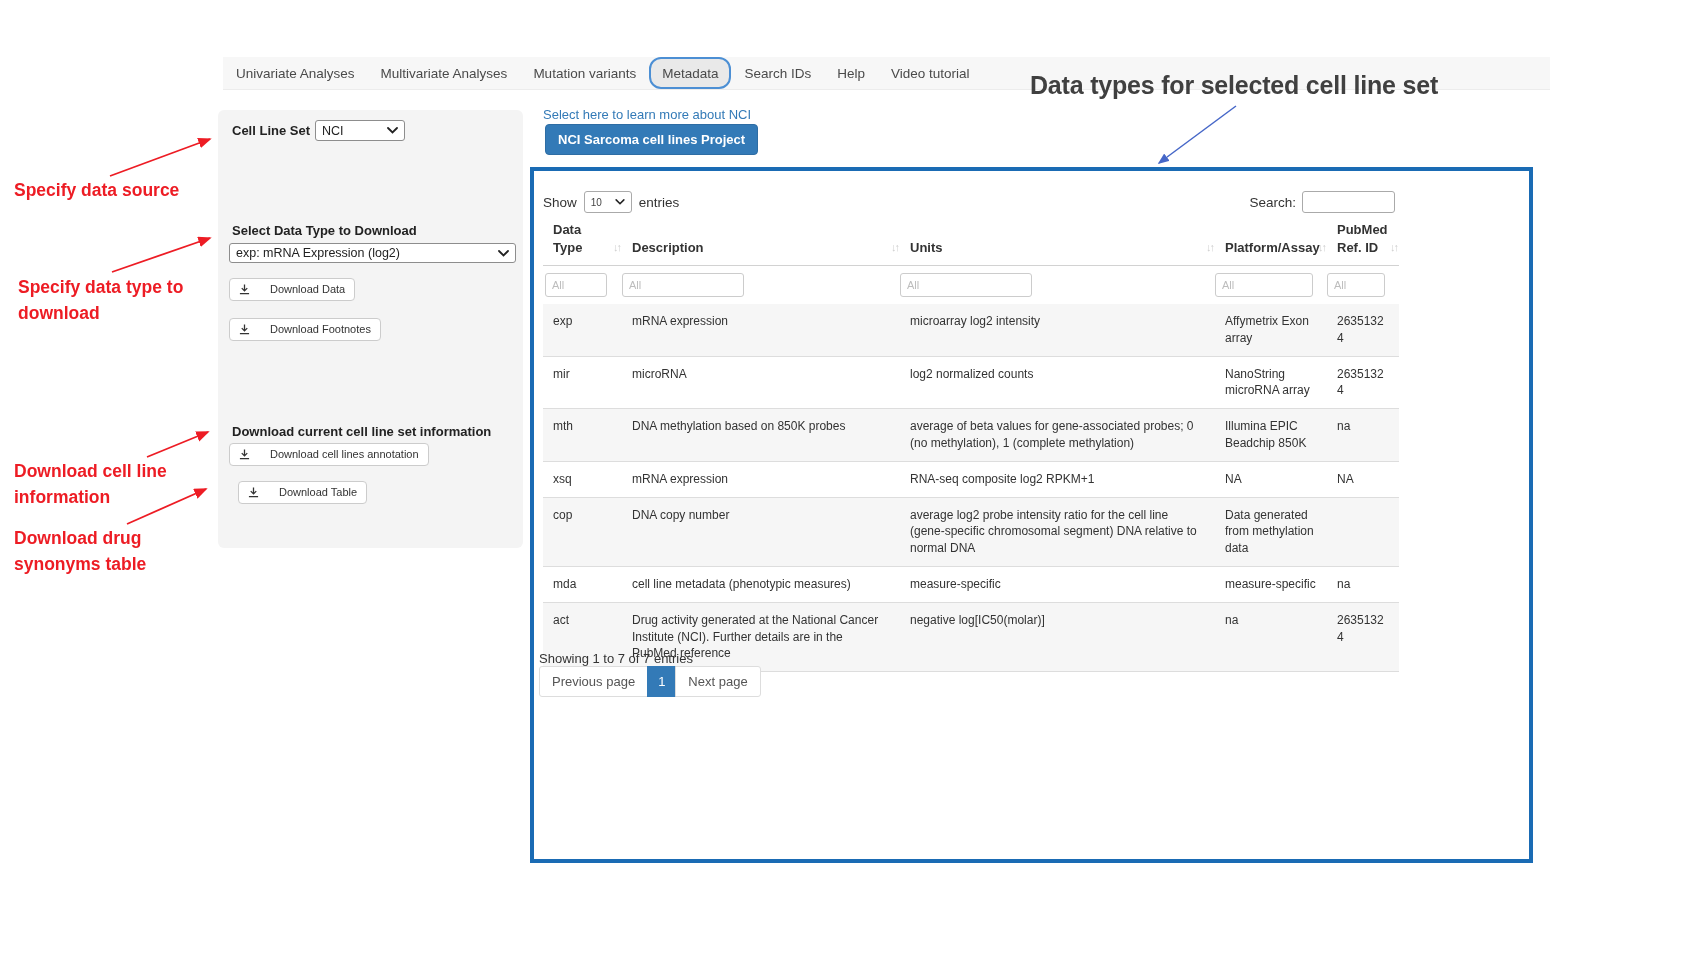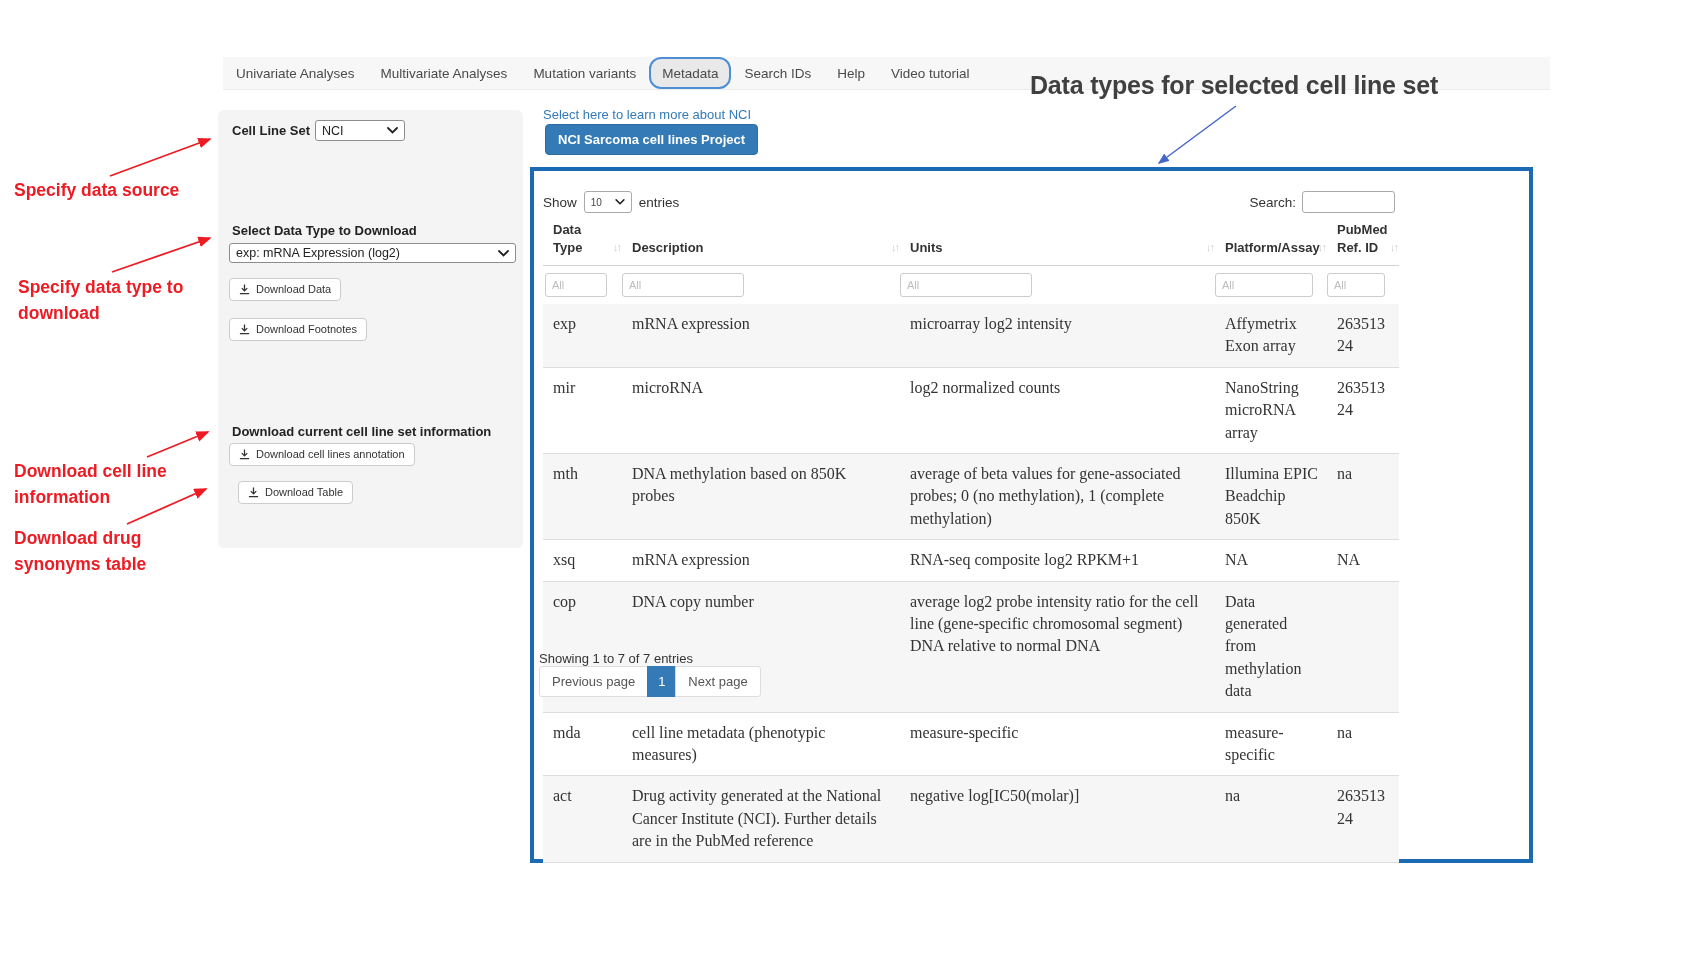--- a/index.html
+++ b/index.html
@@ -29,21 +29,21 @@
   
   .panel { position:absolute; left:218px; top:110px; width:305px; height:438px;
            background:#f4f4f4; border-radius:6px; z-index:1; }
   .panel .row1 { position:absolute; left:14px; top:10px; display:flex; align-items:center; gap:5px; }
   .plabel { font-weight:bold; font-size:13px; color:#222; }
   .select { background:#fff; border:1px solid #8d8d8d; border-radius:3px; display:flex; align-items:center;
             justify-content:space-between; padding:0 6px; font-size:12.5px; color:#222; cursor:pointer; }
   .sel-cls { width:90px; height:21px; }
   .sdt-label { position:absolute; left:14px; top:113px; }
   .sel-dtype { position:absolute; left:11px; top:133px; width:287px; height:20px; }
-  .btn { display:inline-flex; align-items:center; gap:6px; background:#fff; border:1px solid #ccc;
+  .btn { display:inline-flex; align-items:center; gap:20px; background:#fff; border:1px solid #ccc;
          border-radius:4px; color:#333; font-size:11px; padding:4px 9px; cursor:pointer; line-height:1.2; }
   .btn svg { flex:0 0 auto; }
   .b-data { position:absolute; left:11px; top:168px; }
   .b-foot { position:absolute; left:11px; top:208px; }
   .info-label { position:absolute; left:14px; top:314px; }
   .b-annot { position:absolute; left:11px; top:333px; }
   .drug-label { position:absolute; left:14px; top:371px; width:288px; font-weight:bold; font-size:13px;
                 color:#222; line-height:1.55; }
   .drug-label .btn { margin-left:6px; vertical-align:middle; }
 
@@ -63,22 +63,22 @@
   table.dtable { position:absolute; left:9px; top:42px; width:856px; border-collapse:collapse; table-layout:fixed; }
   .c0{width:79px;} .c1{width:278px;} .c2{width:315px;} .c3{width:112px;} .c4{width:72px;}
   .dtable th { text-align:left; vertical-align:bottom; font-size:13px; font-weight:bold; color:#333;
                padding:8px 8px 9px 10px; border-bottom:1px solid #d2d2d2; position:relative; line-height:1.35; cursor:pointer; }
   .sort { position:absolute; right:2px; bottom:10px; color:#cfcfcf; font-size:11px; letter-spacing:-2px; font-weight:normal; }
   .dtable td.filter-cell { padding:7px 6px 7px 0; border-bottom:0; }
   .dtable td.filter-cell:first-child { padding-left:2px; }
   .filter-input { height:24px; border:1px solid #ccc; border-radius:3px; padding:0 6px; font-size:11px; color:#333; background:#fff; }
   .filter-input::placeholder { color:#bdbdbd; }
   .f0{width:62px;} .f1{width:122px;} .f2{width:132px;} .f3{width:98px;} .f4{width:58px;}
-  .dtable tbody td { font-size:16px; color:#333; padding:9px 10px 9px 10px; vertical-align:top;
-                     line-height:1.4; border-top:1px solid #ddd; word-wrap:break-word;font-family:Liberation Serif, serif; }
+  .dtable tbody td { font-size:12px; color:#333; padding:9px 10px 9px 10px; vertical-align:top;
+                     line-height:1.4; border-top:1px solid #ddd; word-wrap:break-word; }
   .dtable tbody td.pcol { padding-right:6px; }
   .dtable tbody tr:first-child td { border-top:0; }
   .dtable tbody tr:last-child td { border-bottom:1px solid #ddd; }
   .dtable tbody tr:nth-child(odd) { background:#f6f6f6; }
 
   .dt-bottom { position:absolute; left:5px; right:128px; top:471px; display:flex; justify-content:space-between; align-items:flex-start;flex-direction:column; }
   .dt-info { font-size:13px; color:#333; padding-top:9px; }
   .pager { display:flex; align-items:stretch; }
   .pg-btn { background:#fff; border:1px solid #ddd; color:#555; font-size:13px; padding:7px 12px; cursor:pointer; }
   .pg-btn.prev { border-radius:3px 0 0 3px; }

